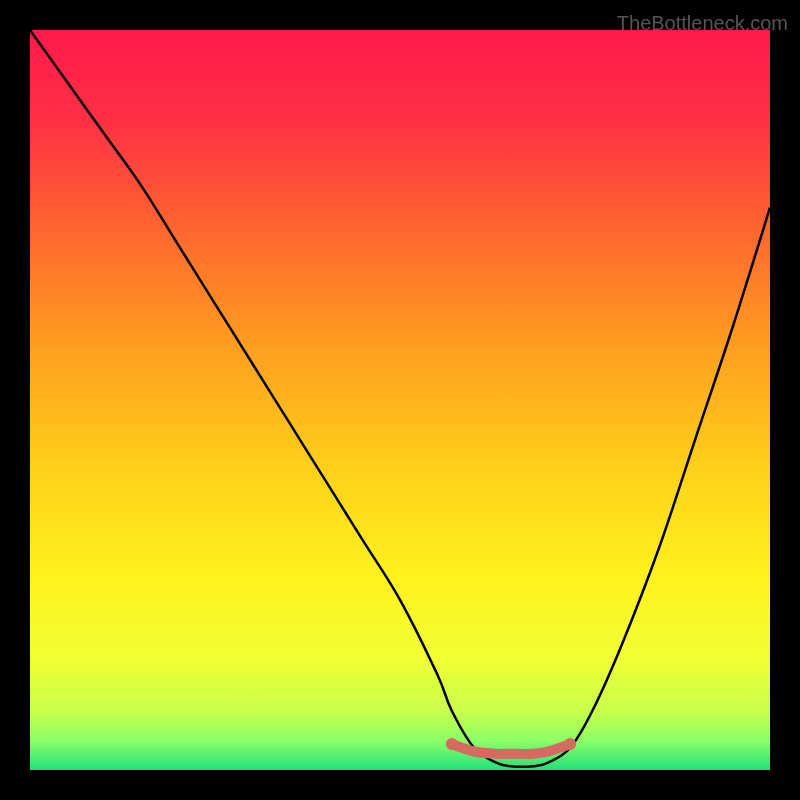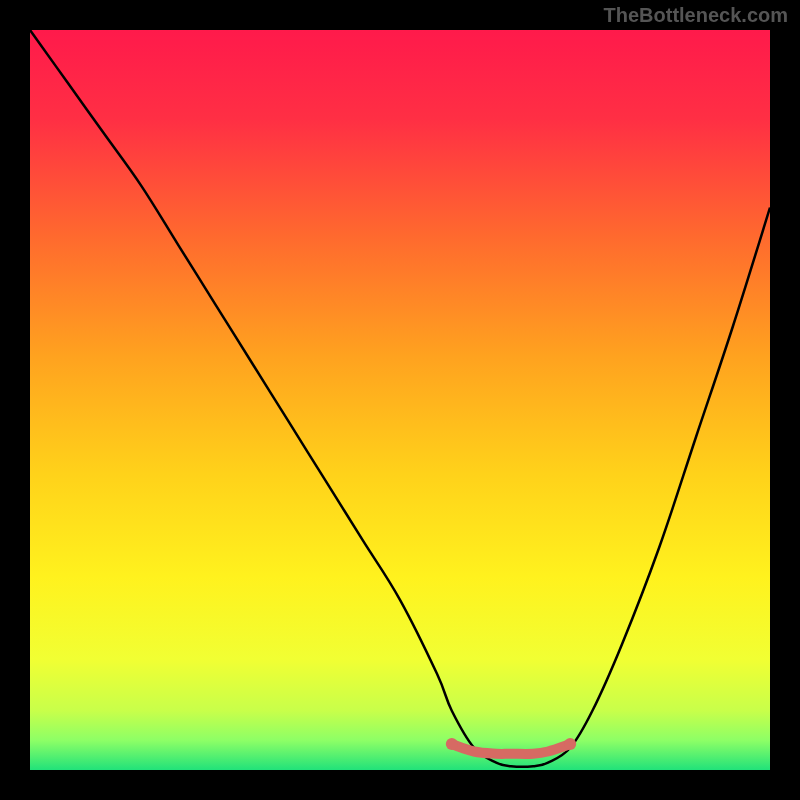--- a/index.html
+++ b/index.html
@@ -6,25 +6,25 @@
     margin: 0;
     padding: 0;
     width: 800px;
     height: 800px;
     background: #000;
     position: relative;
     font-family: Arial, sans-serif;
   }
   .attribution {
     position: absolute;
-    top: 4px;
+    top: 12px;
     right: 12px;
     color: #555;
     font-size: 20px;
-    font-weight: bold;
+    font-weight: normal;
     z-index: 10;
   }
   .plot-area {
     position: absolute;
     left: 30px;
     top: 30px;
     width: 740px;
     height: 740px;
   }
   .gradient-bg {

